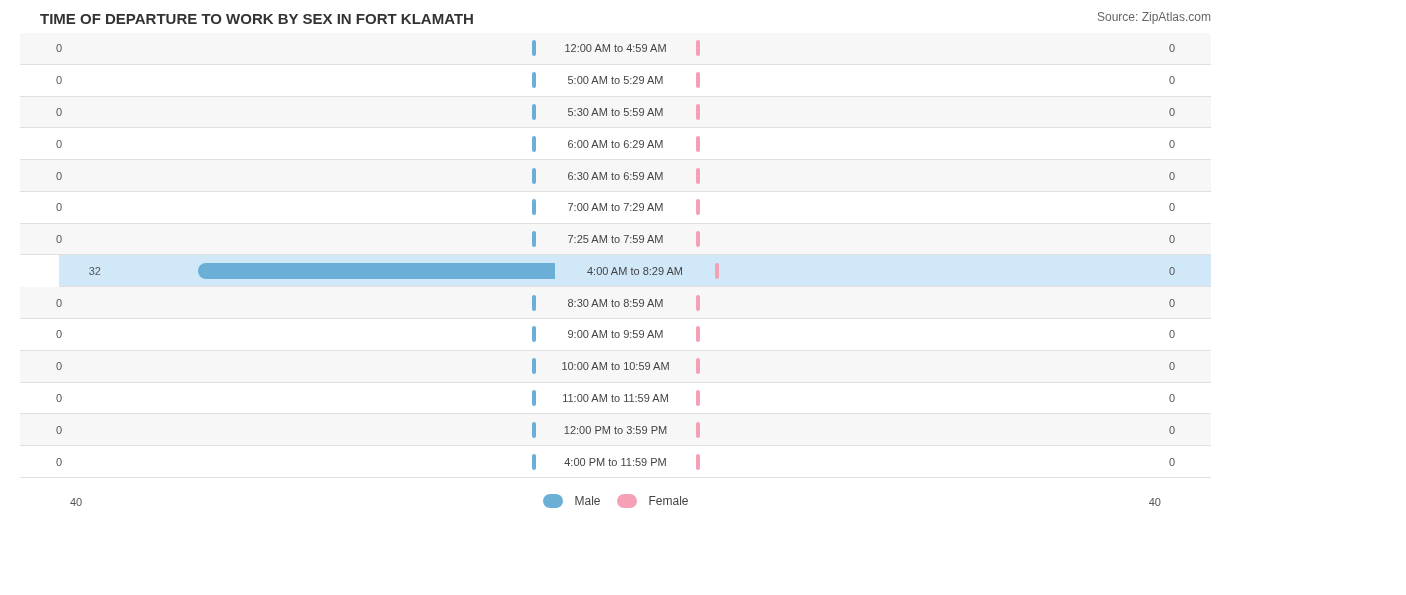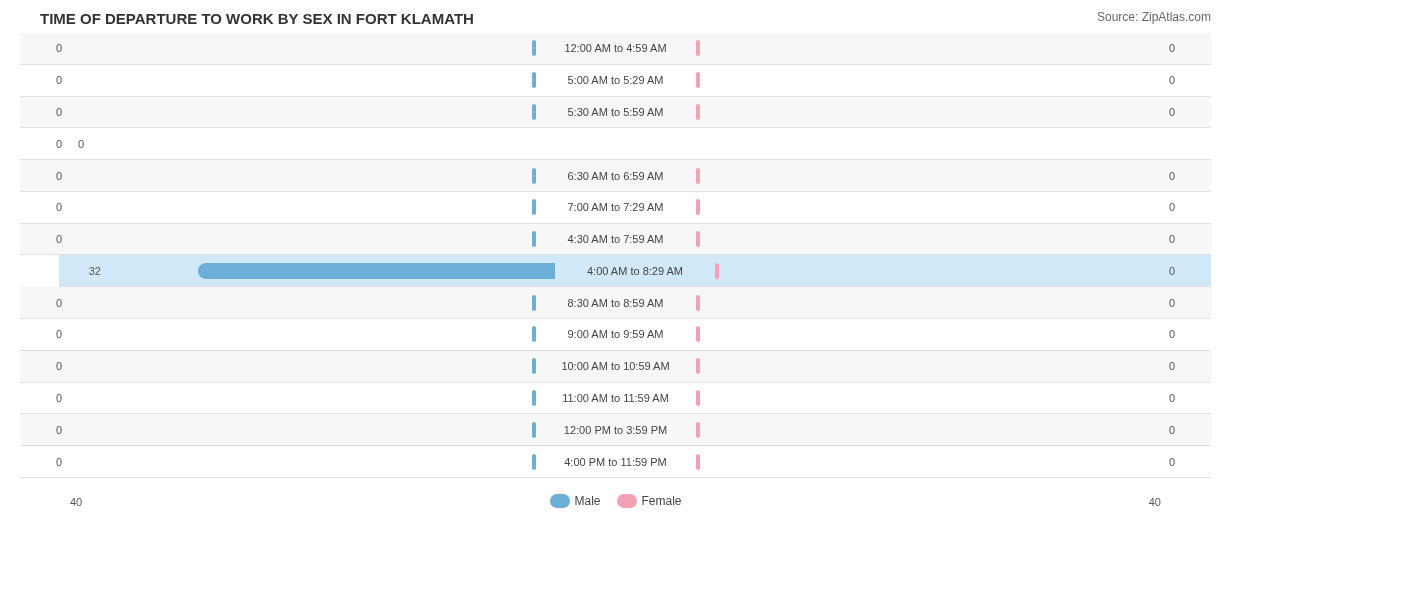--- a/index.html
+++ b/index.html
@@ -148,21 +148,21 @@
       transform: translateX(-50%);
       display: flex;
       align-items: center;
       gap: 16px;
       font-size: 12px;
       color: #444;
     }
     .legend-item {
       display: flex;
       align-items: flex-start;
-      gap: 5px;
+      gap: 12px;
     }
     .legend-swatch {
       width: 20px;
       height: 14px;
       border-radius: 7px;
     }
     .male-swatch { background: #6baed6; }
     .female-swatch { background: #f4a0b5; }
 
     
@@ -220,20 +220,31 @@
         <div class="label-center">5:30 AM to 5:59 AM</div>
         <div class="bar-right-wrap">
           <div class="bar-female " style="width: 0%; width:2px; background: #f4a0b5; border-radius:8px;">
           </div>
         </div>
       </div>
       <div class="right-value">0</div>
     </div>
         <div class="row">
       <div class="left-value">0</div>
+      <div class="bar-section">
+        <div class="bar-left-wrap">
+          <div class="bar-male " style="width: 0%; width:2px; background: #6baed6; border-radius:8px;">
+          </div>
+        </div>
+        <div class="label-center">6:00 AM to 6:29 AM</div>
+        <div class="bar-right-wrap">
+          <div class="bar-female " style="width: 0%; width:2px; background: #f4a0b5; border-radius:8px;">
+          </div>
+        </div>
+      </div>
       <div class="right-value">0</div>
     </div>
         <div class="row">
       <div class="left-value">0</div>
       <div class="bar-section">
         <div class="bar-left-wrap">
           <div class="bar-male " style="width: 0%; width:2px; background: #6baed6; border-radius:8px;">
           </div>
         </div>
         <div class="label-center">6:30 AM to 6:59 AM</div>
@@ -259,21 +270,21 @@
       </div>
       <div class="right-value">0</div>
     </div>
         <div class="row">
       <div class="left-value">0</div>
       <div class="bar-section">
         <div class="bar-left-wrap">
           <div class="bar-male " style="width: 0%; width:2px; background: #6baed6; border-radius:8px;">
           </div>
         </div>
-        <div class="label-center">4:30 AM to 7:59 AM</div>
+        <div class="label-center">7:25 AM to 7:59 AM</div>
         <div class="bar-right-wrap">
           <div class="bar-female " style="width: 0%; width:2px; background: #f4a0b5; border-radius:8px;">
           </div>
         </div>
       </div>
       <div class="right-value">0</div>
     </div>
         <div class="row highlighted">
       <div class="left-value">32</div>
       <div class="bar-section">

